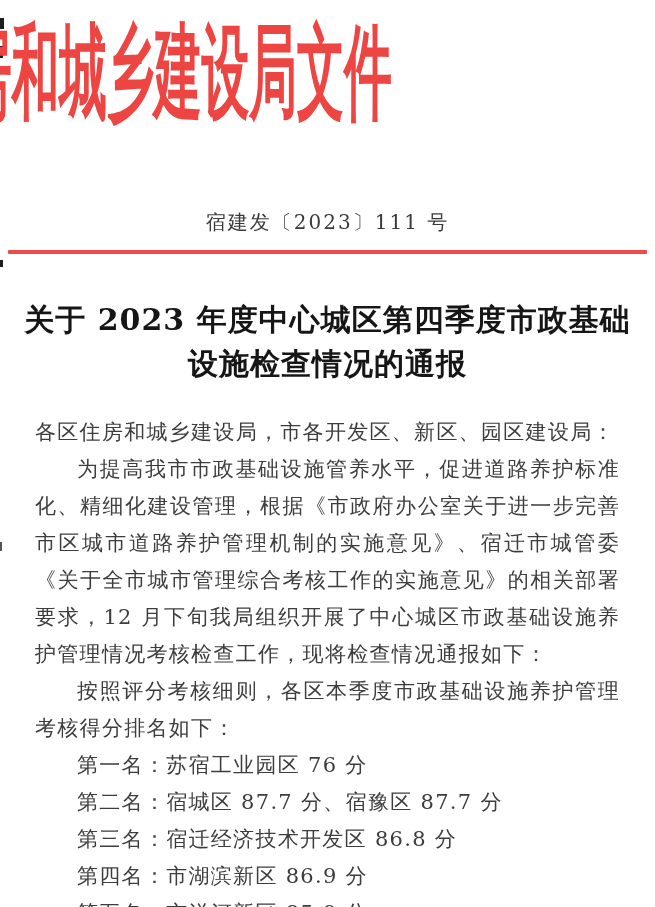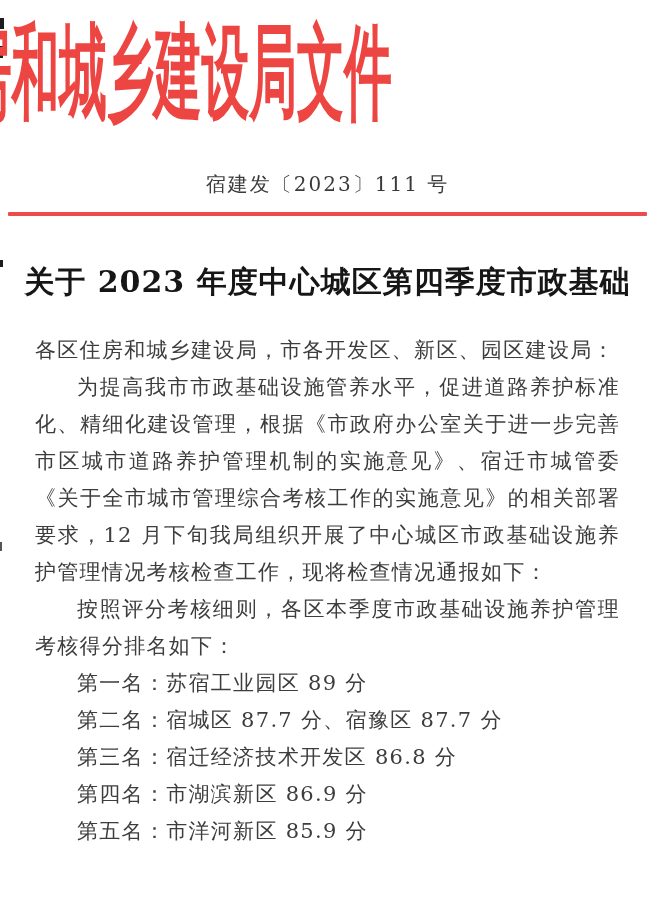--- a/index.html
+++ b/index.html
@@ -36,21 +36,21 @@
     color: var(--red, #ed4542);
     white-space: nowrap;
     line-height: 1;
     transform: scale(0.54, 1.18);
     transform-origin: center center;
     letter-spacing: 0px;
   }
 
   
   .doc-number {
-    margin-top: 38px;
+    margin-top: 76px;
     text-align: center;
     font-size: 20px;
     letter-spacing: 2px;
     color: #3a3a3a;
     height: 28px;
     line-height: 28px;
   }
 
   
   .red-rule {
@@ -112,26 +112,27 @@
   <div class="red-header">
     <div class="headline">宿迁市住房和城乡建设局文件</div>
   </div>
 
   <div class="doc-number">宿建发〔2023〕111 号</div>
 
   <div class="red-rule"></div>
 
   <div class="doc-title">
     <div>关于 2023 年度中心城区第四季度市政基础</div>
+    <div>设施检查情况的通报</div>
   </div>
 
   <div class="doc-body">
       <p class="para">各区住房和城乡建设局，市各开发区、新区、园区建设局：</p>
       <p class="para indent">为提高我市市政基础设施管养水平，促进道路养护标准化、精细化建设管理，根据《市政府办公室关于进一步完善市区城市道路养护管理机制的实施意见》、宿迁市城管委《关于全市城市管理综合考核工作的实施意见》的相关部署要求，12 月下旬我局组织开展了中心城区市政基础设施养护管理情况考核检查工作，现将检查情况通报如下：</p>
       <p class="para indent">按照评分考核细则，各区本季度市政基础设施养护管理考核得分排名如下：</p>
-      <p class="para indent">第一名：苏宿工业园区 89 分</p>
+      <p class="para indent">第一名：苏宿工业园区 76 分</p>
       <p class="para indent">第二名：宿城区 87.7 分、宿豫区 87.7 分</p>
       <p class="para indent">第三名：宿迁经济技术开发区 86.8 分</p>
       <p class="para indent">第四名：市湖滨新区 86.9 分</p>
       <p class="para indent">第五名：市洋河新区 85.9 分</p>
     </div>
 
 </div>
 
 </body></html>

